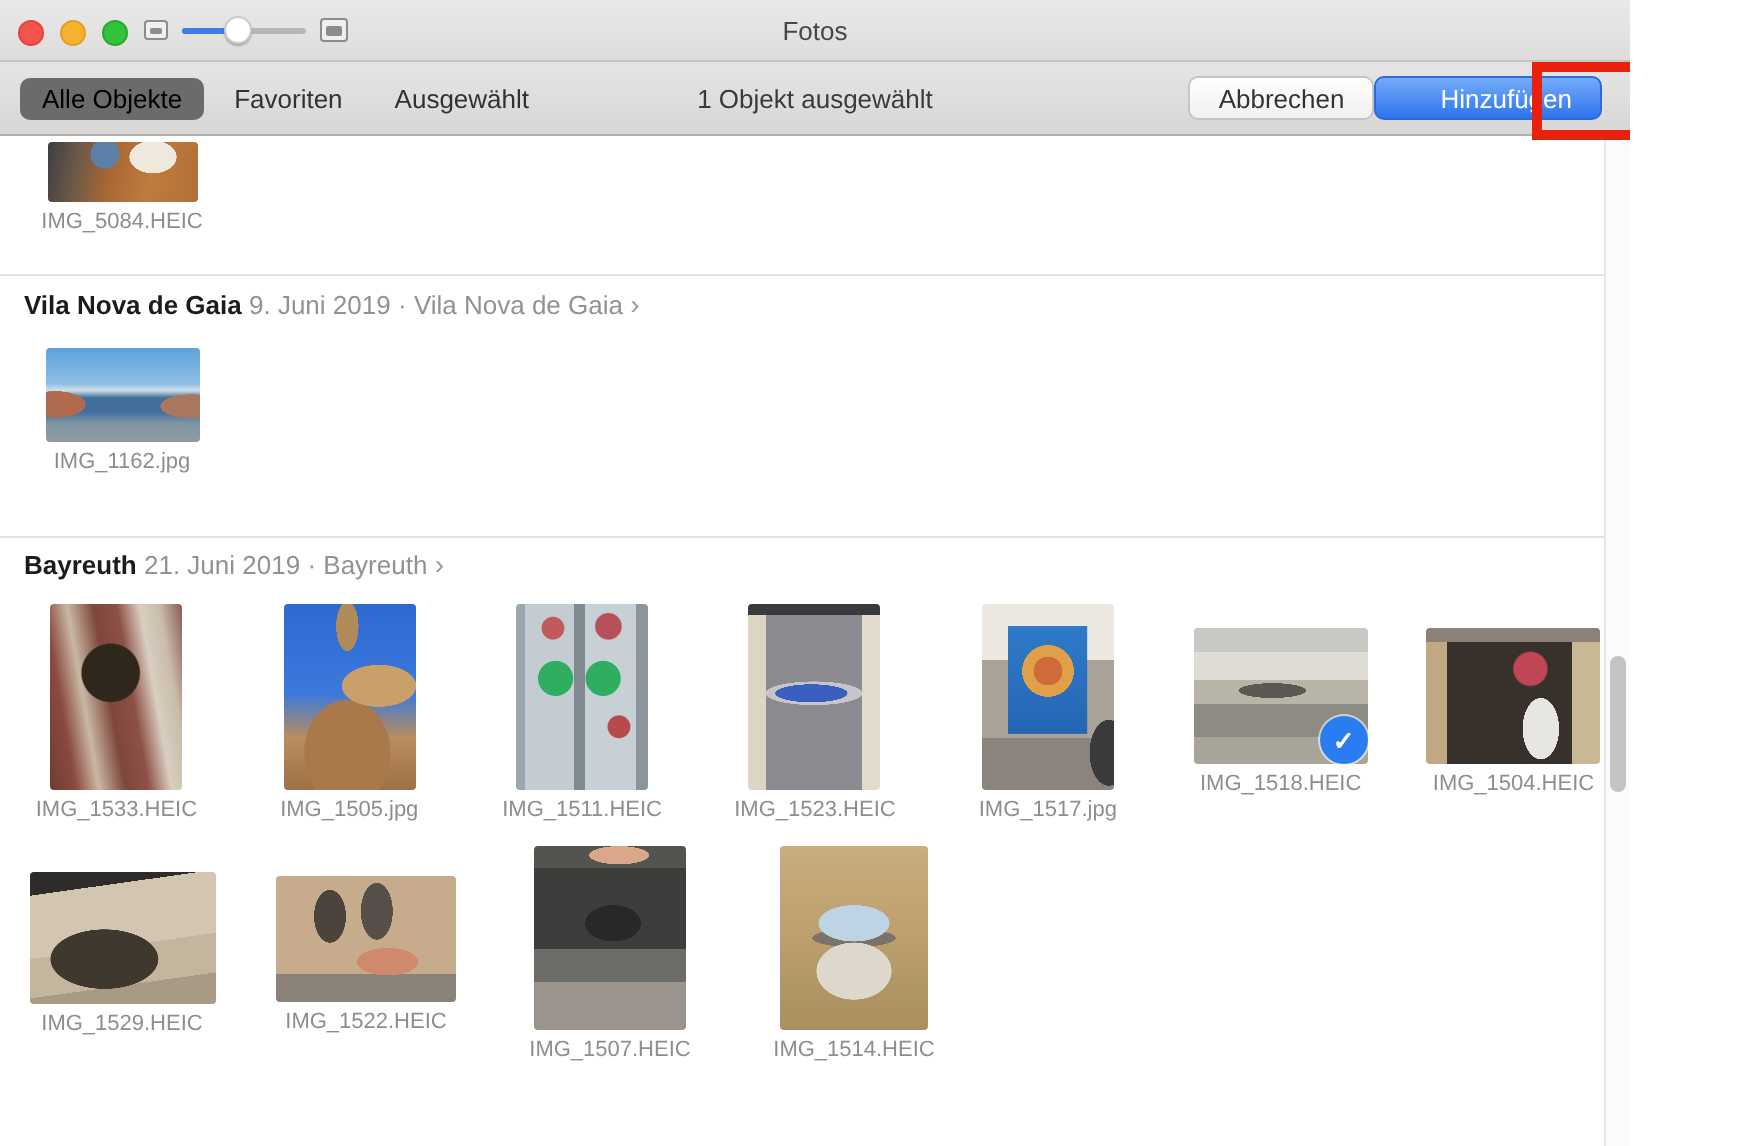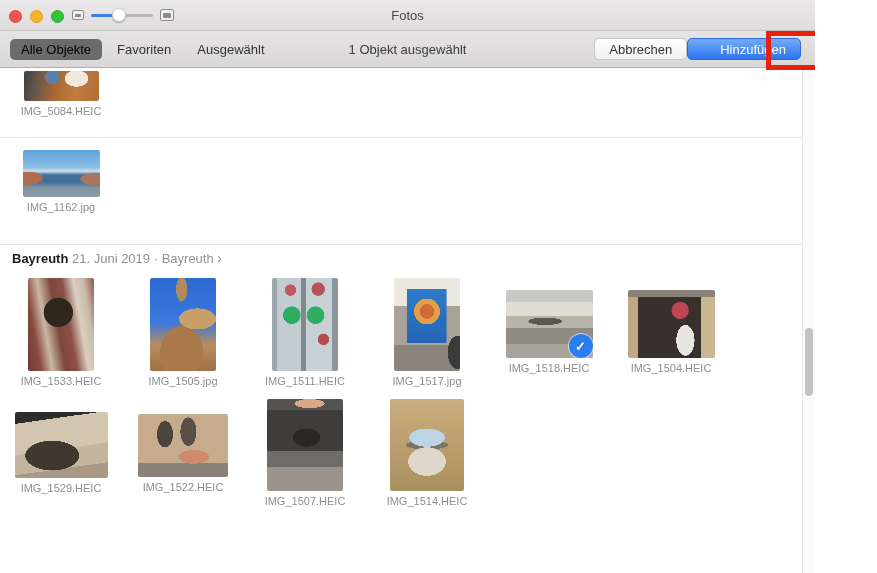--- a/index.html
+++ b/index.html
@@ -200,20 +200,27 @@
 
     <div class="grid-row row-small">
       <div class="cell">
         <div class="ph t-wide ph-5084"></div>
         <div class="fname">IMG_5084.HEIC</div>
       </div>
     </div>
 
     <div class="divider dv1"></div>
 
+    <div class="section-header hdr2">
+      <span class="t">Vila Nova de Gaia</span>
+      <span class="m"> <span>9. Juni 2019</span>
+        <span>·</span>
+        <span>Vila Nova de Gaia</span>
+        <span class="chev">›</span></span>
+    </div>
     <div class="grid-row">
       <div class="cell">
         <div class="ph t-vila ph-1162"></div>
         <div class="fname">IMG_1162.jpg</div>
       </div>
     </div>
 
     <div class="divider dv2"></div>
 
     <div class="section-header hdr3">
@@ -231,20 +238,24 @@
       </div>
       <div class="cell">
         <div class="ph t-port ph-1505"></div>
         <div class="fname">IMG_1505.jpg</div>
       </div>
       <div class="cell">
         <div class="ph t-port ph-1511"></div>
         <div class="fname">IMG_1511.HEIC</div>
       </div>
       <div class="cell">
+        <div class="ph t-port ph-1523"></div>
+        <div class="fname">IMG_1523.HEIC</div>
+      </div>
+      <div class="cell">
         <div class="ph t-port ph-1517"></div>
         <div class="fname">IMG_1517.jpg</div>
       </div>
       <div class="cell">
         <div class="ph t-land ph-1518">
           <div class="check-badge">✓</div>
         </div>
         <div class="fname">IMG_1518.HEIC</div>
       </div>
       <div class="cell">

